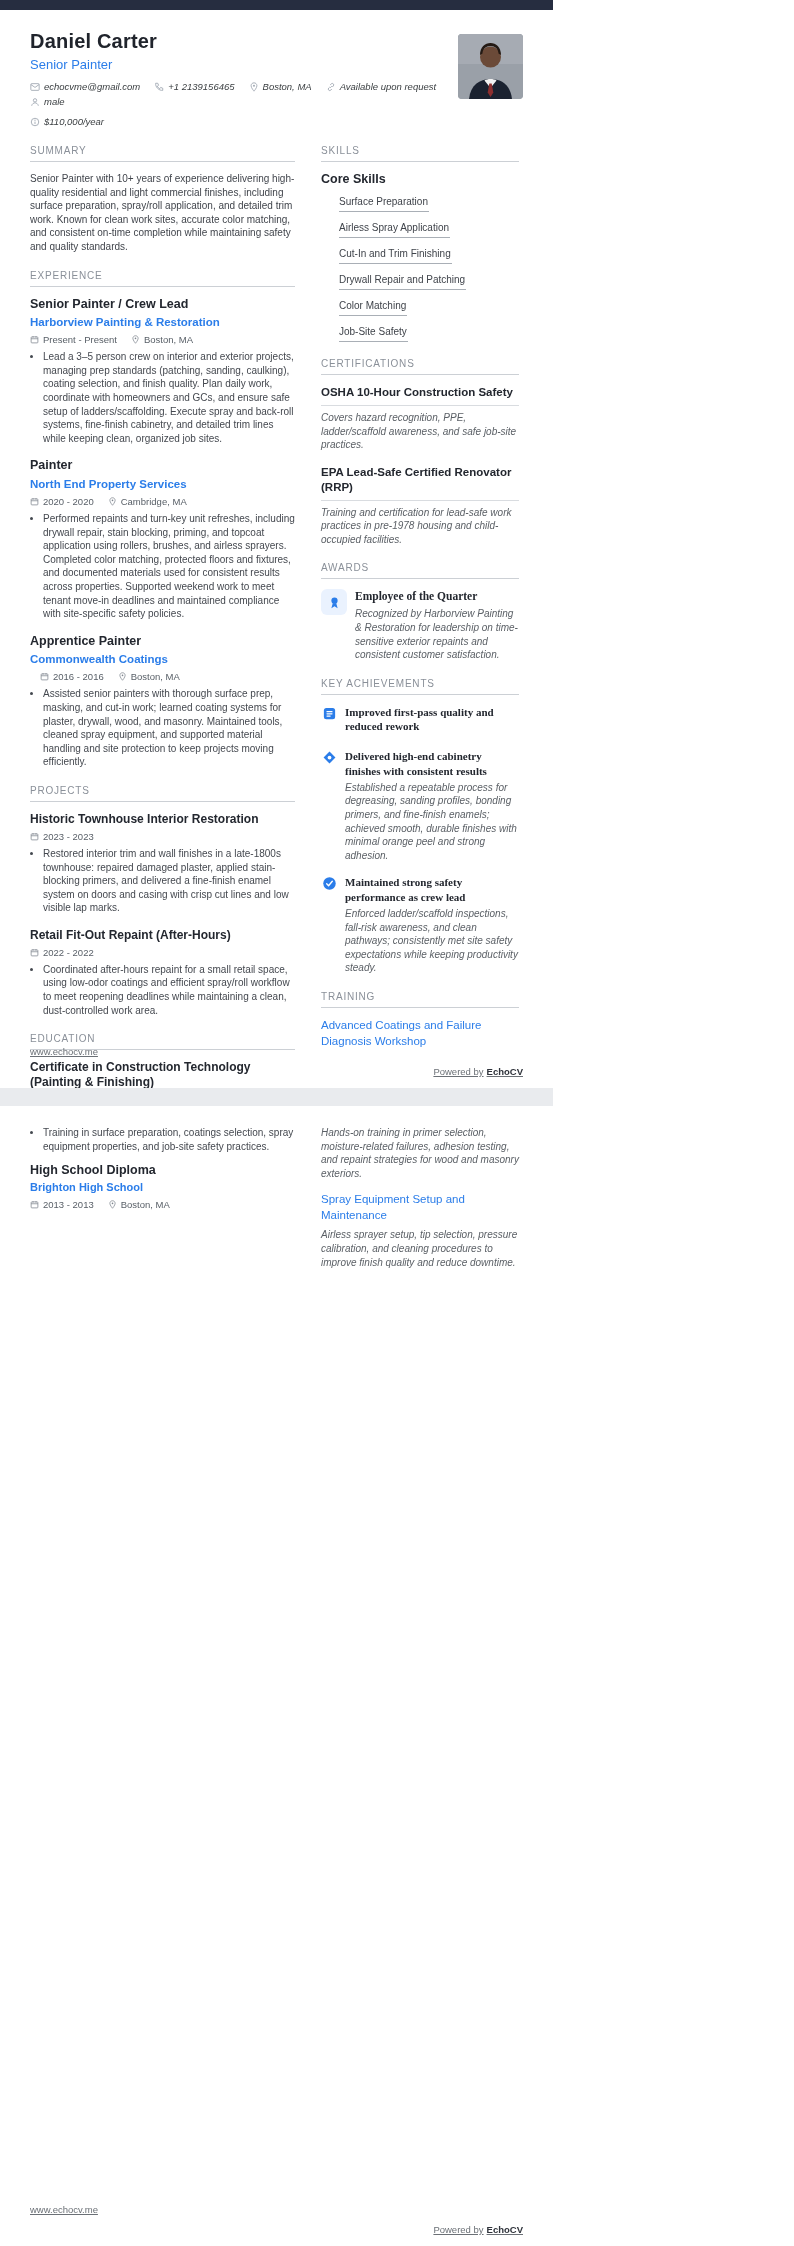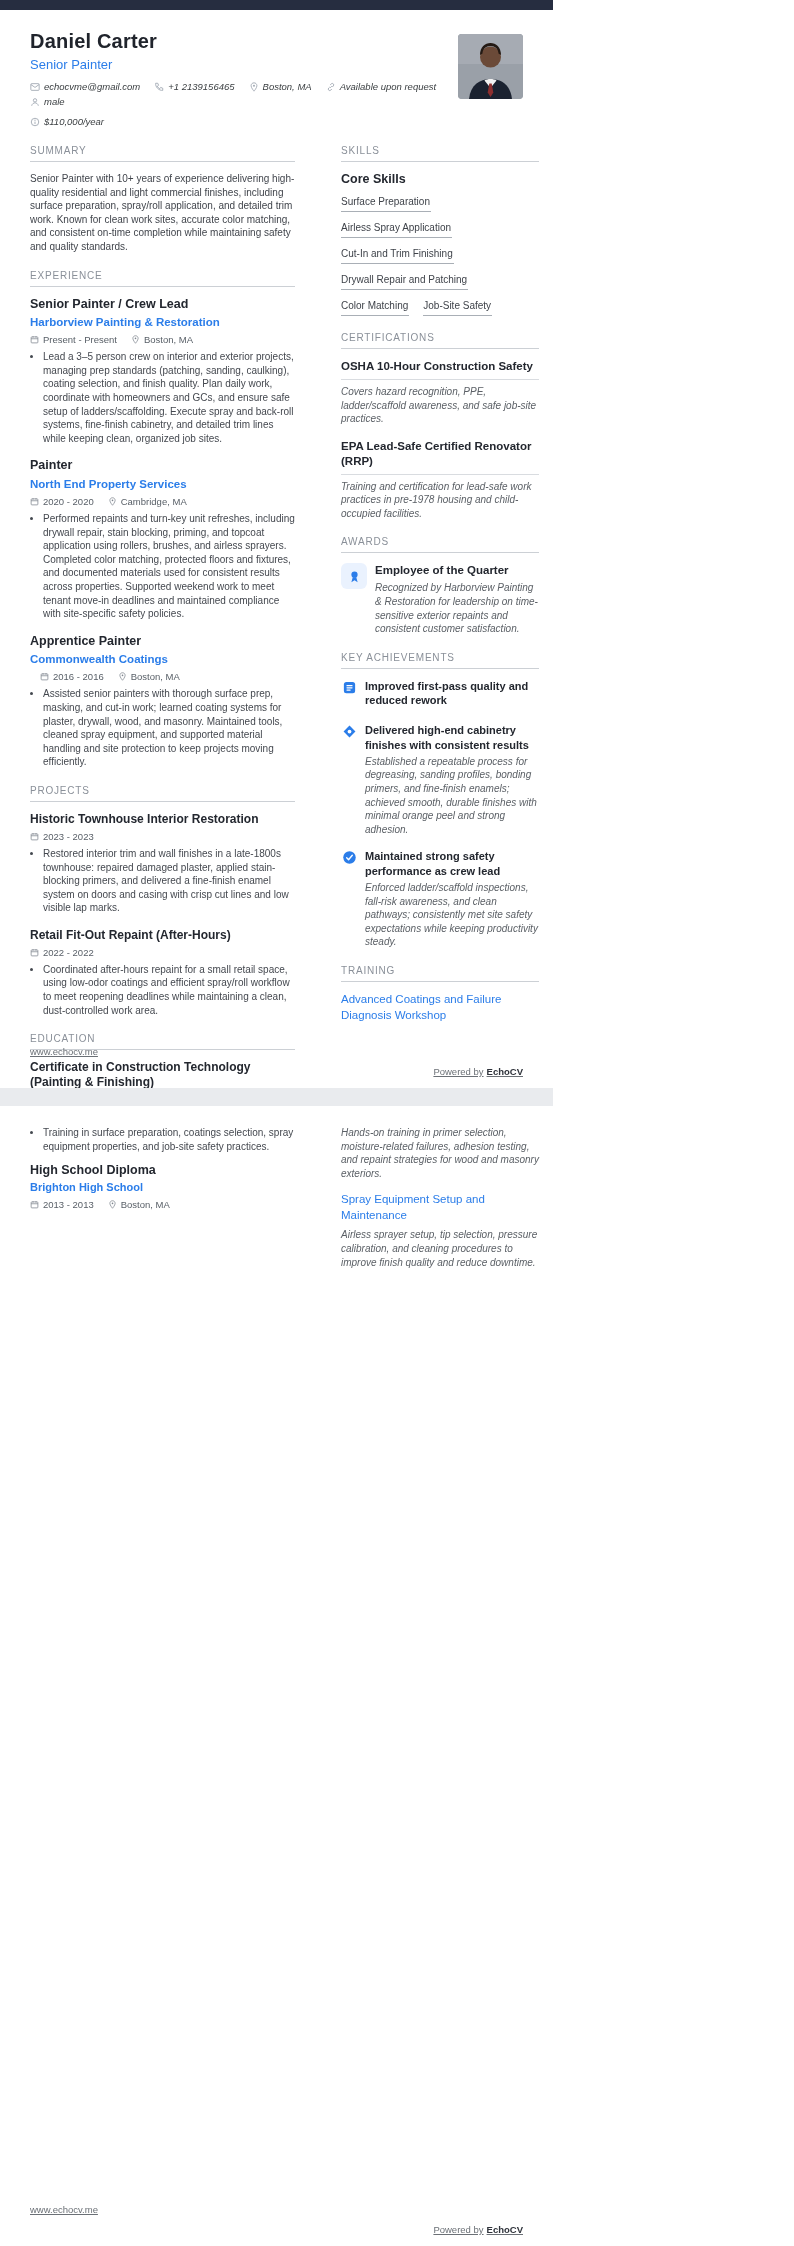--- a/index.html
+++ b/index.html
@@ -17,21 +17,21 @@
   .page2 { height:1140px; padding:20px 30px 0 30px; }
   .name { font-size:20px; font-weight:700; color:#20242c; letter-spacing:0.2px; }
   .jobtitle { font-size:13px; color:#2b7de9; margin-top:4px; font-weight:500; }
   .contact-row { display:flex; flex-wrap:wrap; gap:4px 14px; margin-top:9px; align-items:center; }
   .c-item { display:inline-flex; align-items:center; gap:4px; font-size:9.5px; color:#3c4043;font-style:italic; }
   .cicon { color:#9aa2ad; display:inline-flex; }
   .header-wrap { position:relative; }
   .photo-abs { position:absolute; top:4px; right:0; width:65px; height:65px; border-radius:4px; overflow:hidden; background:#9aa0a8; }
 
   
-  .columns { display:flex; gap:46px; margin-top:18px; align-items:flex-start; }
+  .columns { display:flex; gap:26px; margin-top:18px; align-items:flex-start; }
   .col-left { width:265px; flex:none; }
   .col-right { width:198px; flex:none; }
 
   .section { margin-bottom:16px; }
   .section-h {
     font-size:10px; letter-spacing:0.8px; color:#8a9099; font-weight:400;
     border-bottom:1px solid #ccd0d5; padding-bottom:5px; margin-bottom:10px;
   }
 
   .body-text { font-size:10px; line-height:1.36; color:#41454c; }
@@ -41,33 +41,33 @@
   .xp-company { font-size:11.5px; color:#2b7de9; font-weight:700; margin-top:2px; display:inline-block; text-decoration:none; cursor:pointer; }
   .meta-row { display:flex; flex-wrap:wrap; gap:3px 14px; margin:4px 0 5px 0; }
   .meta { display:inline-flex; align-items:center; gap:4px; font-size:9.5px; color:#596068; }
   .micon { color:#7d848d; display:inline-flex; }
   ul.bullets { padding-left:13px; }
   ul.bullets li { font-size:10px; line-height:1.36; color:#44484f; margin-bottom:3px; }
 
   
   .skills-group-title { font-size:12.5px; font-weight:700; color:#23272f; margin:2px 0 0 0; }
   .skill-wrap { display:flex; flex-wrap:wrap; }
-  .skill { font-size:10px; color:#3f434a; border-bottom:1px solid #a9afb6; padding:0 1px 4px 0; margin:10px 14px 0 0; }
+  .skill { font-size:10px; color:#3f434a; border-bottom:1px solid #a9afb6; padding:0 1px 4px 0; margin:10px 14px 0 18px; }
 
   
   .cert-item { margin-bottom:13px; }
   .cert-title { font-size:11.5px; font-weight:700; color:#23272f; line-height:1.3; border-bottom:1px solid #d9dce0; padding-bottom:5px; margin-bottom:5px; }
   .desc-text { font-size:10px; line-height:1.36; color:#5b6066;font-style:italic; }
 
   
   .media-item { display:flex; gap:8px; margin-bottom:13px; }
   .media-icon-lg { width:26px; height:26px; flex:none; background:#eaf2fe; border-radius:6px; display:flex; align-items:center; justify-content:center; }
   .media-icon-sm { width:16px; height:16px; flex:none; display:flex; align-items:flex-start; justify-content:center; margin-top:1px; }
   .media-body { flex:1; }
-  .media-title { font-size:11px; font-weight:700; color:#23272f; line-height:1.3; margin-bottom:3px; }
+  .media-title { font-size:11px; font-weight:700; color:#23272f; line-height:1.3; margin-bottom:3px;font-family:Liberation Serif, serif; }
 
   
   .training-link { font-size:11.5px; color:#2b7de9; font-weight:500; line-height:1.35; display:inline-block; cursor:pointer; }
   .training-desc { margin-top:5px; }
   .training-item2 { margin-top:12px; }
 
   
   .page-footer {
     position:absolute; left:30px; right:30px; bottom:11px;
     display:flex; justify-content:space-between; align-items:center;

